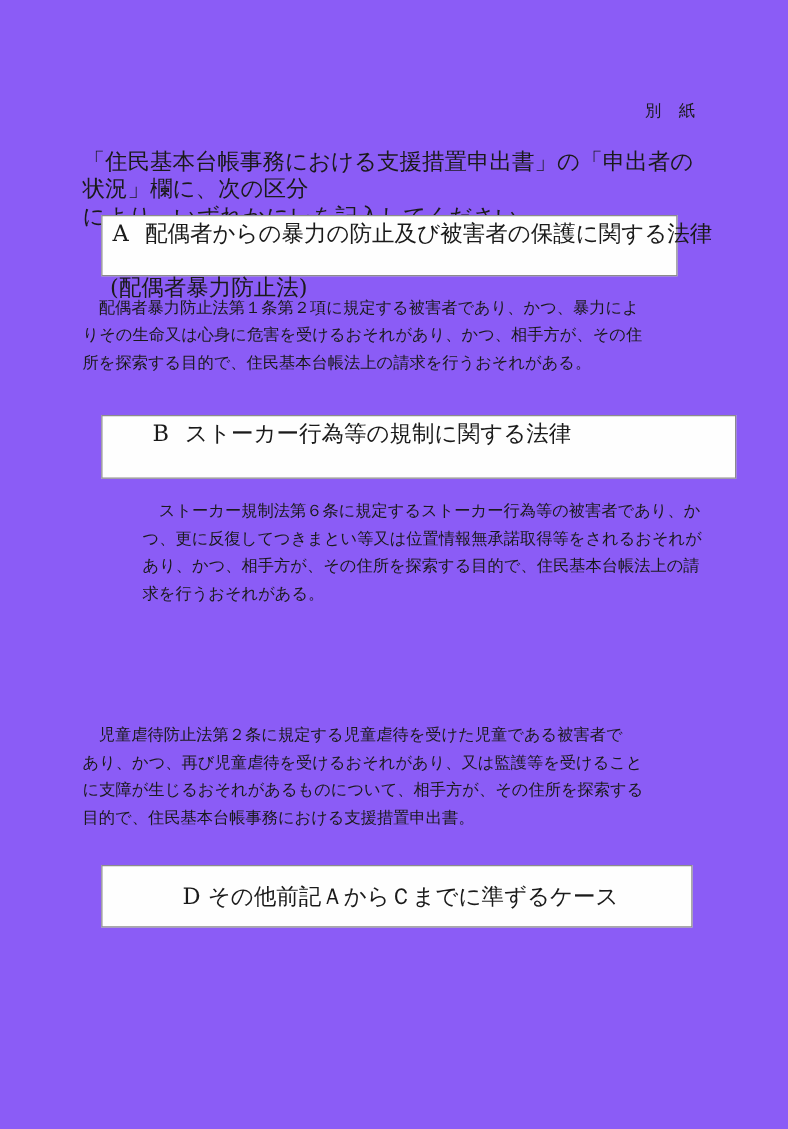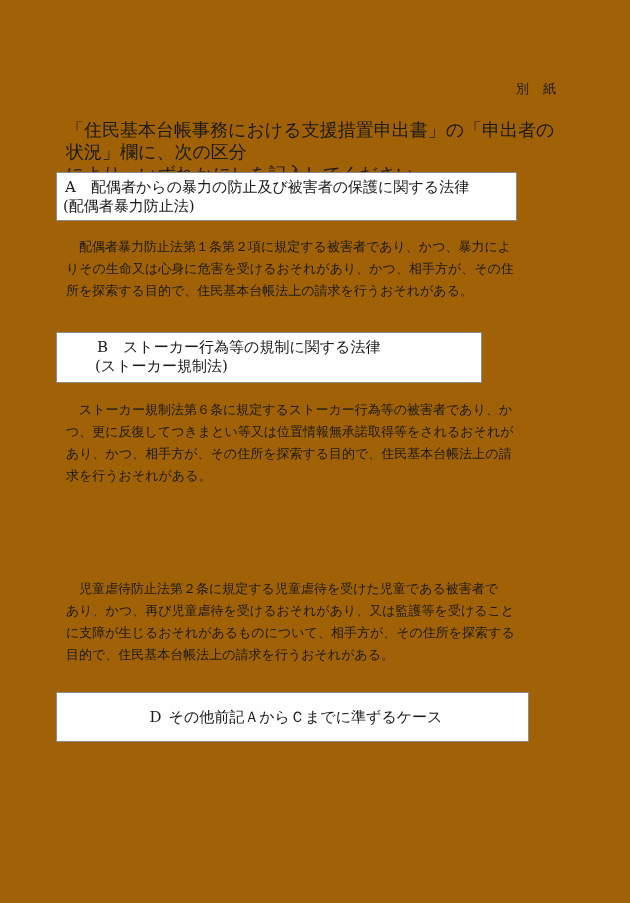--- a/index.html
+++ b/index.html
@@ -12,21 +12,21 @@
       height: 903px;
       position: relative;
       overflow: hidden;
       font-family: "DejaVu Serif", "Liberation Serif", serif;
       color: #1a1a1a;
     }
     .page {
       position: absolute;
       left: 0; top: 0;
       width: 630px; height: 903px;
-      background: #a16207;
+      background: #8b5cf6;
     }
     .attachment-label {
       position: absolute;
       top: 80px;
       right: 74px;
       font-size: 13px;
       letter-spacing: 0;
     }
     .attachment-label span { display: inline-block; }
     .attachment-label .gap { width: 14px; }
@@ -34,45 +34,45 @@
       position: absolute;
       left: 66px;
       top: 119px;
       width: 500px;
       font-size: 18px;
       line-height: 22px;
       white-space: pre-line;
     }
     .law-box {
       position: absolute;
-      left: 56px;
+      left: 81px;
       border: 1.5px solid #8c8c8c;
       box-sizing: border-box;
       padding: 5px 8px;
-      font-size: 15px;
+      font-size: 18px;
       line-height: 19px;
       background: #fefefe;
     }
     .law-box .title-line { white-space: nowrap; }
     .law-box .letter { display: inline-block; width: 26px; }
-    .law-box .abbr { display: block; margin-left: -2px; }
+    .law-box .abbr { display: block; margin-left: -2px; margin-top: 24px; }
     .desc {
       position: absolute;
       left: 66px;
       width: 460px;
       font-size: 13px;
       line-height: 22px;
       white-space: pre-line;
     }
     #box-a { top: 172px; width: 461px; height: 49px; }
-    #box-b { top: 332px; width: 426px; height: 51px; padding-left: 40px; }
+    #box-b { top: 332px; width: 508px; height: 51px; padding-left: 40px; }
     #box-c { top: 513px; width: 461px; height: 49px; }
     #box-d { top: 692px; width: 473px; height: 50px; padding-top: 15px; text-align: center; }
     #desc-a { top: 236px; }
-    #desc-b { top: 399px; }
+    #desc-b { top: 399px; margin-left: 48px; }
     #desc-c { top: 578px; }
   </style>
 </head>
 <body>
 
 <div class="page">
 
   <div class="attachment-label">
     <span>別</span><span class="gap"></span><span>紙</span>
   </div>
@@ -87,31 +87,30 @@
     <span class="abbr">(配偶者暴力防止法)</span>
   </div>
   <div class="desc" id="desc-a">　配偶者暴力防止法第１条第２項に規定する被害者であり、かつ、暴力によ
 りその生命又は心身に危害を受けるおそれがあり、かつ、相手方が、その住
 所を探索する目的で、住民基本台帳法上の請求を行うおそれがある。</div>
 
   <div class="law-box" id="box-b">
     <div class="title-line">
       <span class="letter">B</span><span>ストーカー行為等の規制に関する法律</span>
     </div>
-    <span class="abbr">(ストーカー規制法)</span>
   </div>
   <div class="desc" id="desc-b">　ストーカー規制法第６条に規定するストーカー行為等の被害者であり、か
 つ、更に反復してつきまとい等又は位置情報無承諾取得等をされるおそれが
 あり、かつ、相手方が、その住所を探索する目的で、住民基本台帳法上の請
 求を行うおそれがある。</div>
 
   <div class="desc" id="desc-c">　児童虐待防止法第２条に規定する児童虐待を受けた児童である被害者で
 あり、かつ、再び児童虐待を受けるおそれがあり、又は監護等を受けること
 に支障が生じるおそれがあるものについて、相手方が、その住所を探索する
-目的で、住民基本台帳法上の請求を行うおそれがある。</div>
+目的で、住民基本台帳事務における支援措置申出書。</div>
 
   <div class="law-box" id="box-d">
     <div class="title-line">
       <span class="letter">D</span><span>その他前記ＡからＣまでに準ずるケース</span>
     </div>
   </div>
 
 </div>
 
 </body></html>

